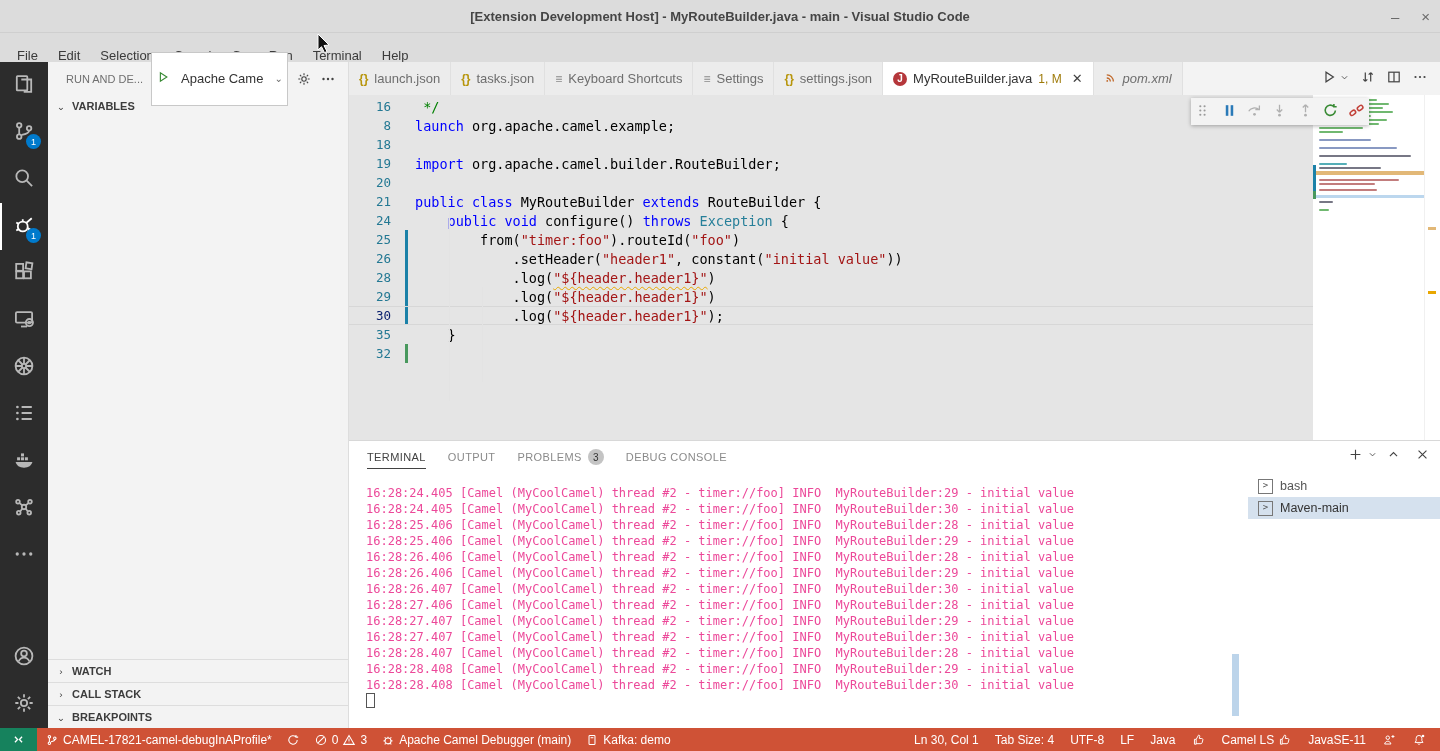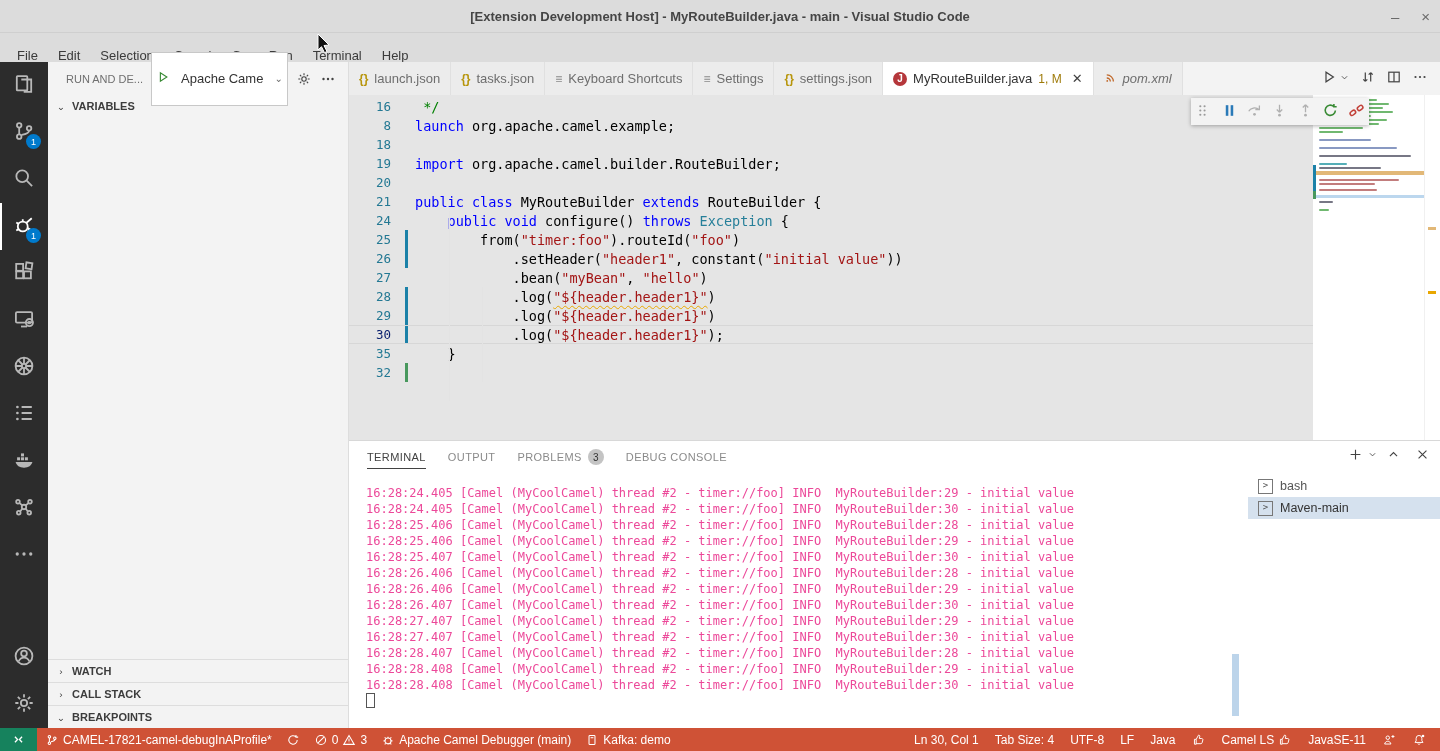--- a/index.html
+++ b/index.html
@@ -392,26 +392,20 @@
                 <div class="cl-bar mod"></div>
               </div>
               <div class="cl-text"><span class="tok pl">        from(</span><span class="tok str">"timer:foo"</span><span class="tok pl">).routeId(</span><span class="tok str">"foo"</span><span class="tok pl">)</span></div>
             </div>
             <div class="cl-row">
               <div class="cl-gutter">
                 <span class="cl-num">26</span>
                 <div class="cl-bar mod"></div>
               </div>
               <div class="cl-text"><span class="tok pl">            .setHeader(</span><span class="tok str">"header1"</span><span class="tok pl">, constant(</span><span class="tok str">"initial value"</span><span class="tok pl">))</span></div>
-            </div>
-            <div class="cl-row">
-              <div class="cl-gutter">
-                <span class="cl-num">27</span>
-              </div>
-              <div class="cl-text"><span class="tok pl">            .bean(</span><span class="tok str">"myBean"</span><span class="tok pl">, </span><span class="tok str">"hello"</span><span class="tok pl">)</span></div>
             </div>
             <div class="cl-row">
               <div class="cl-gutter">
                 <span class="cl-num">28</span>
                 <div class="cl-bar mod"></div>
               </div>
               <div class="cl-text"><span class="tok pl">            .log(</span><span class="tok str squig">"${header.header1}"</span><span class="tok pl">)</span></div>
             </div>
             <div class="cl-row">
               <div class="cl-gutter">
@@ -557,24 +551,24 @@
                 </svg></span>
             </div>
         </div>
         <div class="panel-body">
           <div class="term-content">
             <div id="term-lines">
                 <div class="term-line">16:28:24.405 [Camel (MyCoolCamel) thread #2 - timer://foo] INFO  MyRouteBuilder:29 - initial value</div>
                 <div class="term-line">16:28:24.405 [Camel (MyCoolCamel) thread #2 - timer://foo] INFO  MyRouteBuilder:30 - initial value</div>
                 <div class="term-line">16:28:25.406 [Camel (MyCoolCamel) thread #2 - timer://foo] INFO  MyRouteBuilder:28 - initial value</div>
                 <div class="term-line">16:28:25.406 [Camel (MyCoolCamel) thread #2 - timer://foo] INFO  MyRouteBuilder:29 - initial value</div>
-                <div class="term-line">16:28:25.407 [Camel (MyCoolCamel) thread #2 - timer://foo] INFO  MyRouteBuilder:30 - initial value</div>
                 <div class="term-line">16:28:26.406 [Camel (MyCoolCamel) thread #2 - timer://foo] INFO  MyRouteBuilder:28 - initial value</div>
                 <div class="term-line">16:28:26.406 [Camel (MyCoolCamel) thread #2 - timer://foo] INFO  MyRouteBuilder:29 - initial value</div>
                 <div class="term-line">16:28:26.407 [Camel (MyCoolCamel) thread #2 - timer://foo] INFO  MyRouteBuilder:30 - initial value</div>
+                <div class="term-line">16:28:27.406 [Camel (MyCoolCamel) thread #2 - timer://foo] INFO  MyRouteBuilder:28 - initial value</div>
                 <div class="term-line">16:28:27.407 [Camel (MyCoolCamel) thread #2 - timer://foo] INFO  MyRouteBuilder:29 - initial value</div>
                 <div class="term-line">16:28:27.407 [Camel (MyCoolCamel) thread #2 - timer://foo] INFO  MyRouteBuilder:30 - initial value</div>
                 <div class="term-line">16:28:28.407 [Camel (MyCoolCamel) thread #2 - timer://foo] INFO  MyRouteBuilder:28 - initial value</div>
                 <div class="term-line">16:28:28.408 [Camel (MyCoolCamel) thread #2 - timer://foo] INFO  MyRouteBuilder:29 - initial value</div>
                 <div class="term-line">16:28:28.408 [Camel (MyCoolCamel) thread #2 - timer://foo] INFO  MyRouteBuilder:30 - initial value</div>
               </div>
             <div class="term-line"><span class="term-cursor"></span></div>
             <div class="term-scrollthumb"></div>
           </div>
           <div class="term-list" id="term-list">

